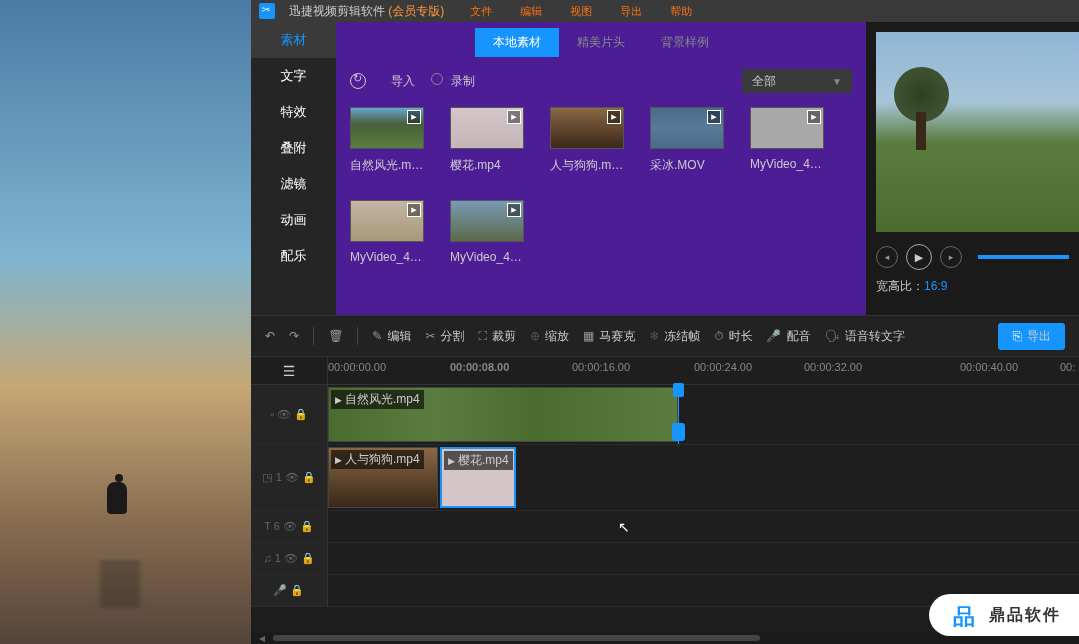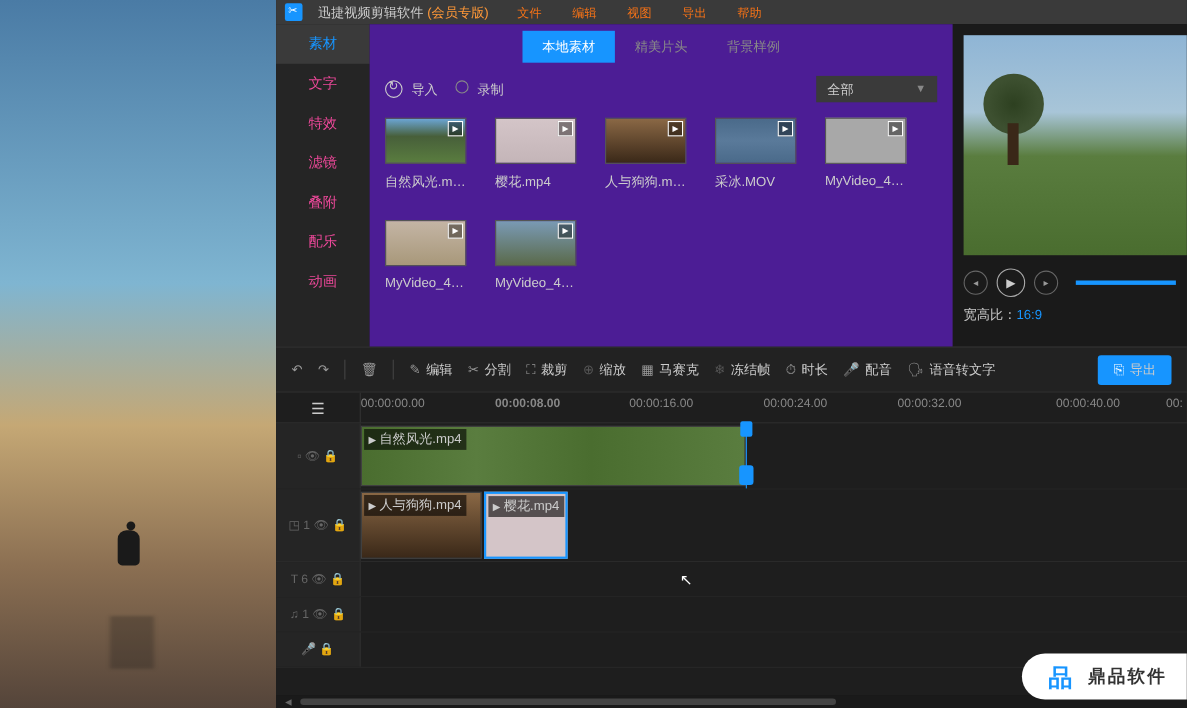--- a/index.html
+++ b/index.html
@@ -12,28 +12,28 @@
 .app{position:absolute;left:251px;top:0;right:0;bottom:0;background:#1e1e1e;z-index:2;display:flex;flex-direction:column}
 .titlebar{height:22px;background:#3a3a3a;display:flex;align-items:center;padding:0 8px;gap:14px}
 .titlebar .logo{width:16px;height:16px;background:#1795ff;border-radius:2px;position:relative}
 .titlebar .logo::after{content:"✂";color:#fff;font-size:10px;position:absolute;top:1px;left:3px}
 .titlebar .title{color:#ddd;font-size:12px}
 .titlebar .title .vip{color:#ff9838}
 .menubar{display:flex;gap:28px;margin-left:12px}
 .menubar span{color:#f97316;cursor:pointer;font-size:11px}
 .upper{display:flex;height:293px;background:#1e1e1e}
 .sidebar{width:85px;background:#252525;display:flex;flex-direction:column}
-.sidebar .tab{height:36px;display:flex;align-items:center;justify-content:center;color:#ec4899;cursor:pointer;font-size:13px}
+.sidebar .tab{height:36px;display:flex;align-items:center;justify-content:center;color:#ffffff;cursor:pointer;font-size:13px}
 .sidebar .tab.active{background:#3a3a3a;color:#1795ff}
 .media-panel{flex:1;background:#4c1d95;position:relative;padding-top:6px}
 .subtabs{display:flex;justify-content:center;gap:0;margin-bottom:12px}
 .subtabs .st{padding:6px 18px;color:#888;cursor:pointer;font-size:12px}
 .subtabs .st.active{background:#1795ff;color:#fff}
 .toolbar-row{display:flex;align-items:center;padding:0 14px;gap:16px;margin-bottom:14px}
-.import-btn{display:flex;align-items:center;gap:8px;color:#ddd;cursor:pointer}
+.import-btn{display:flex;align-items:center;gap:25px;color:#ddd;cursor:pointer}
 .import-btn .ic{width:16px;height:16px;border:1.5px solid #ccc;border-radius:50%;position:relative}
 .import-btn .ic::after{content:"↻";position:absolute;top:-2px;left:2px;color:#ccc;font-size:11px}
 .record-btn{display:flex;gap:8px;color:#888;cursor:pointer}
 .record-btn .dot{width:12px;height:12px;border:1.5px solid #888;border-radius:50%}
 .filter-dd{margin-left:auto;width:110px;height:24px;background:#3a3a3a;display:flex;align-items:center;padding:0 10px;justify-content:space-between;cursor:pointer}
 .filter-dd .arr{color:#888;font-size:10px}
 .media-grid{display:flex;flex-wrap:wrap;gap:26px;padding:0 14px}
 .media-item{width:74px;display:flex;flex-direction:column;align-items:center;gap:8px}
 .thumb{width:74px;height:42px;background:#444;position:relative;border:1px solid #555}
 .thumb .play-ic{position:absolute;top:2px;right:2px;width:14px;height:14px;border:1px solid #fff;background:rgba(0,0,0,0.4);display:flex;align-items:center;justify-content:center;font-size:7px;color:#fff}
@@ -111,24 +111,24 @@
       <span>导出</span>
       <span>帮助</span>
     </div>
   </div>
 
   <div class="upper">
     <div class="sidebar">
       <div class="tab active">素材</div>
       <div class="tab">文字</div>
       <div class="tab">特效</div>
+      <div class="tab">叠附</div>
       <div class="tab">滤镜</div>
-      <div class="tab">叠附</div>
+      <div class="tab">动画</div>
       <div class="tab">配乐</div>
-      <div class="tab">动画</div>
     </div>
 
     <div class="media-panel">
       <div class="subtabs">
         <div class="st active">本地素材</div>
         <div class="st">精美片头</div>
         <div class="st">背景样例</div>
       </div>
       <div class="toolbar-row">
         <div class="import-btn">
@@ -228,21 +228,21 @@
   <div class="timeline">
     <div class="tl-header">
       <div class="tl-corner">
           <span class="menu-ic">☰</span>
         </div>
       <div class="tl-ruler" id="ruler">
           <span class="tl-time" style="left: 0px; text-align: right;">00:00:00.00</span>
           <span class="tl-time" style="left: 122px; font-weight: bold;">00:00:08.00</span>
           <span class="tl-time" style="left: 244px;">00:00:16.00</span>
           <span class="tl-time" style="left: 366px;">00:00:24.00</span>
-          <span class="tl-time" style="left: 488px;">00:00:32.00</span>
+          <span class="tl-time" style="left: 476px;">00:00:32.00</span>
           <span class="tl-time" style="left: 632px;">00:00:40.00</span>
           <span class="tl-time" style="left: 732px;">00:</span>
         </div>
     </div>
     <div class="tl-tracks">
       <div class="track video">
         <div class="track-head">▫ 👁 🔒</div>
         <div class="track-body">
           <div class="clip nature" style="left:0;width:350px">
             <div class="clip-label">

